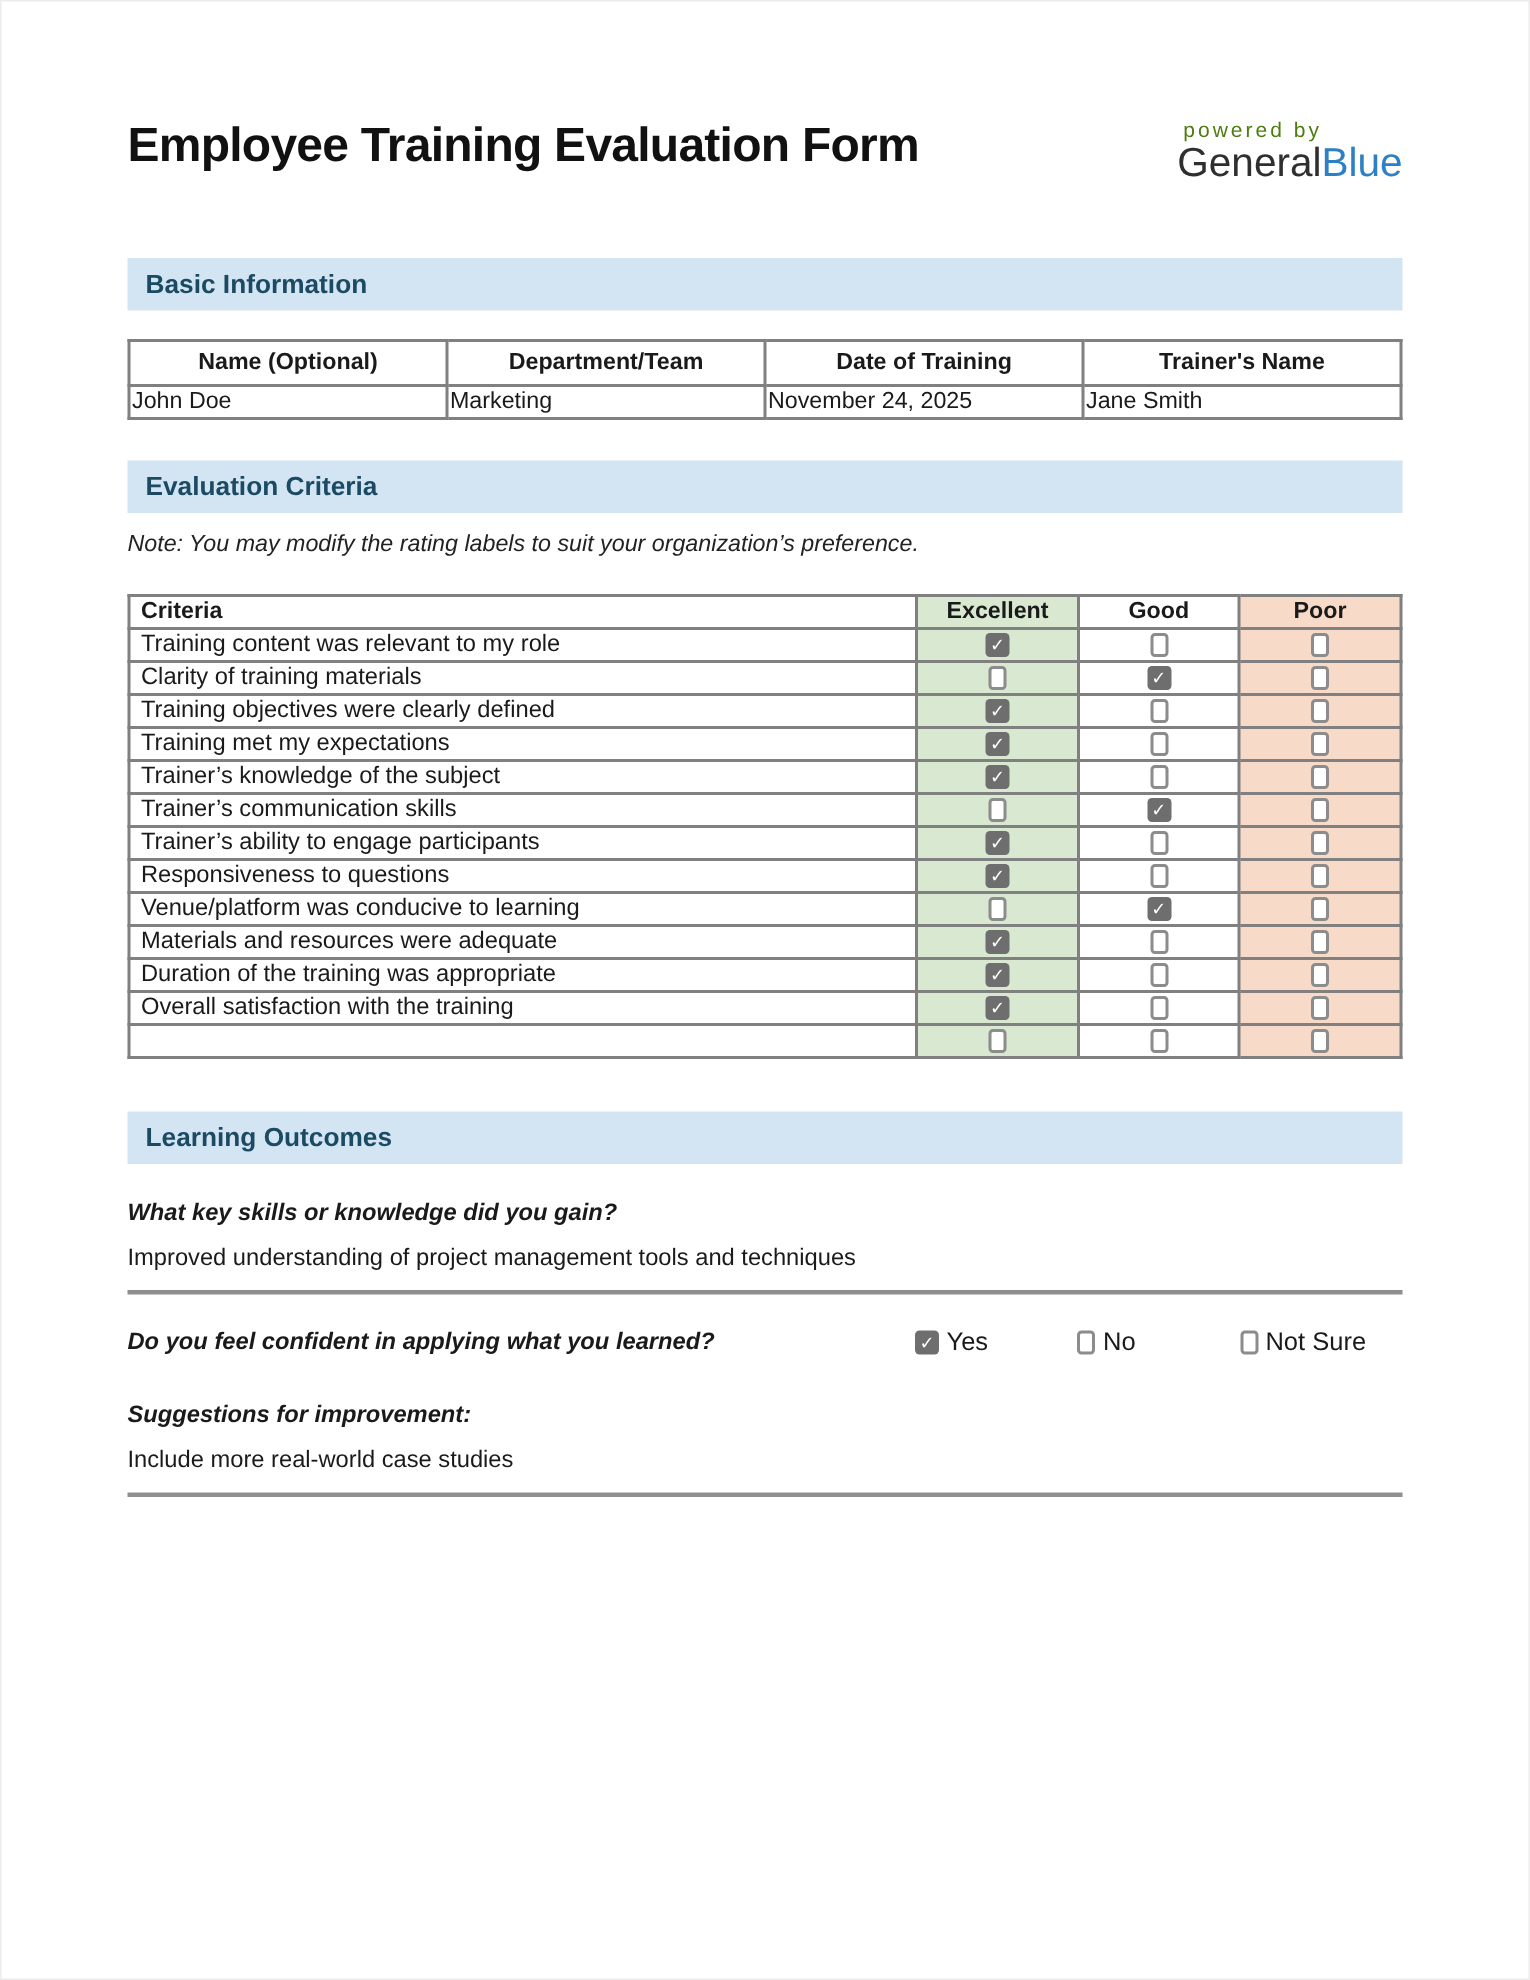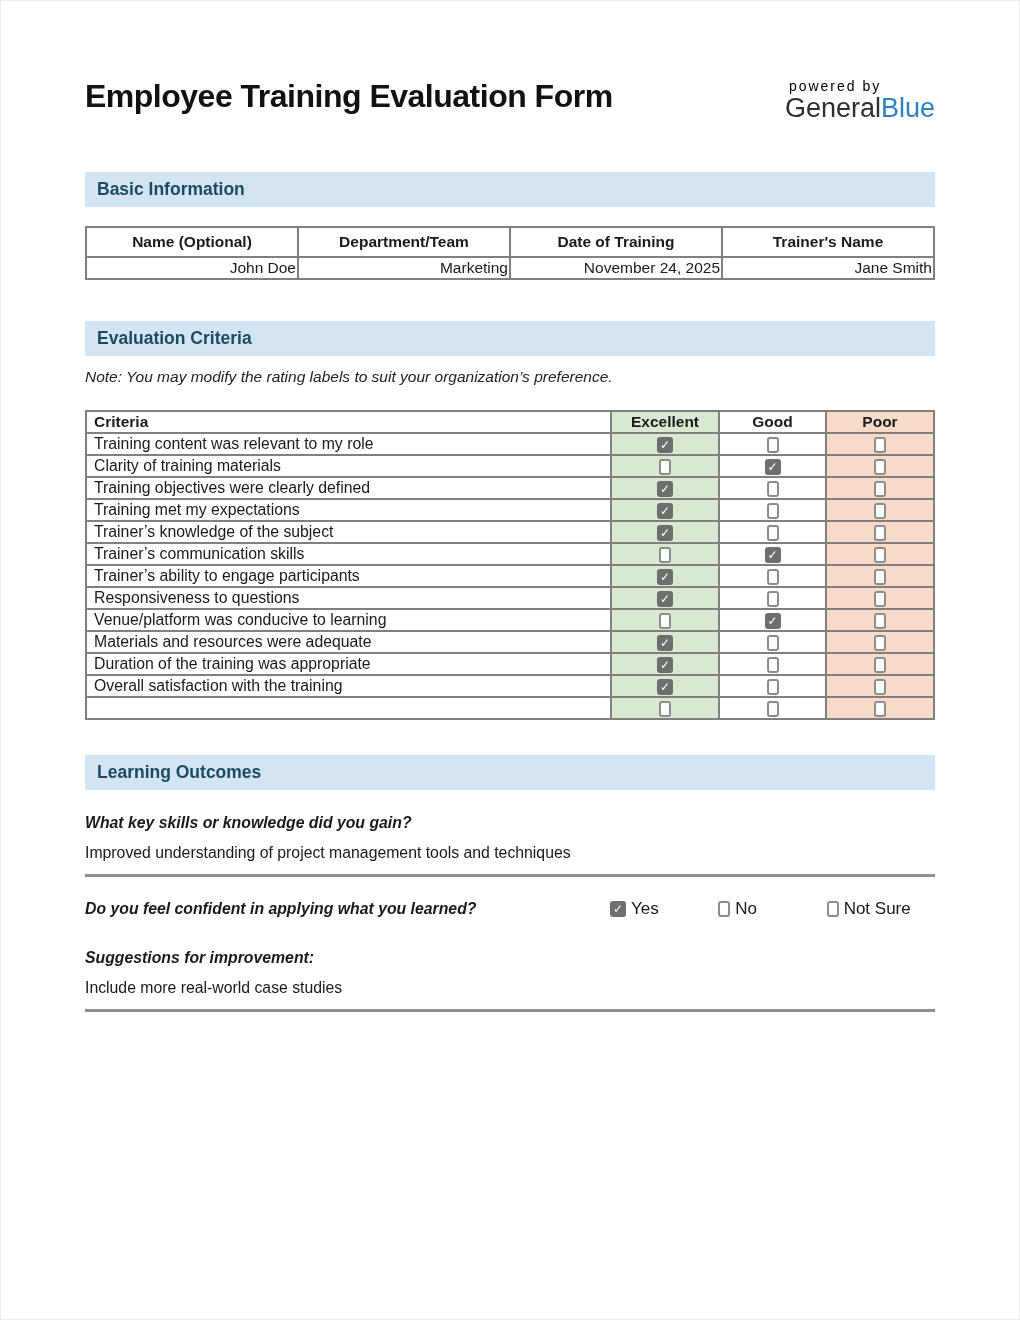--- a/index.html
+++ b/index.html
@@ -12,37 +12,37 @@
   }
   .page {
     width:1020px; height:1320px;
     padding:78px 85px 0 85px;
     box-shadow: inset 0 0 0 1px #ececec;
   }
   
   .doc-header { display:flex; justify-content:space-between; align-items:flex-start; margin-bottom:48px; }
   .doc-title { margin:0; font-size:32px; font-weight:bold; letter-spacing:-0.5px; color:#111; line-height:1.15; }
   .logo { padding-top:0; }
-  .powered-by { color:#000000; font-size:14px; letter-spacing:2px; padding-left:4px; }
+  .powered-by { color:#4d7c0f; font-size:14px; letter-spacing:2px; padding-left:4px; }
   .brand { font-size:27px; line-height:1.1; color:#2f2f2f; }
   .brand .blue { color:#2e80c4; }
   
   .section-header {
     background:#d3e4f3; color:#1b4a63;
     font-size:17.5px; font-weight:bold;
     padding:7px 12px;
   }
   
   table { border-collapse:collapse; width:848px; table-layout:fixed; }
   th, td { border:2px solid #808080; }
   table { border:2.5px solid #595959; }
   .basic-table { margin-top:19px; }
   .basic-table th { height:30px; font-size:15.5px; font-weight:bold; text-align:center;margin-top:38px; }
-  .basic-table td { height:17px; font-size:15.5px; text-align:right; }
-  .eval-section { margin-top:41px;border-radius:27px; }
+  .basic-table td { height:17px; font-size:15.5px; text-align:left; }
+  .eval-section { margin-top:27px;border-radius:27px; }
   .note { margin:12px 0 0 0; font-size:15.5px; font-style:italic; color:#222; }
   .criteria-table { margin-top:24px; }
   .criteria-table th { height:14px; font-size:15.5px; font-weight:bold; text-align:center; }
   .criteria-table th.crit { text-align:left; padding-left:7px; }
   .criteria-table td { height:20px; font-size:15.8px; }
   .criteria-table td.crit { padding-left:7px; }
   .col-exc { background:#d9e9d1; }
   .col-poor { background:#f8dac8; }
   .cb-cell { text-align:center; vertical-align:middle; }
   

